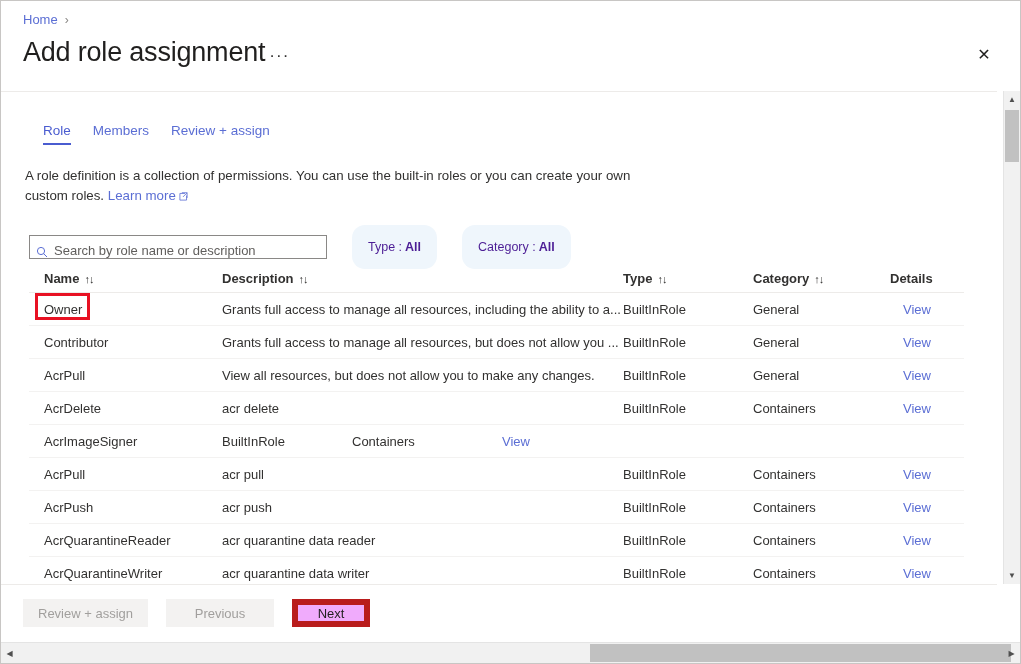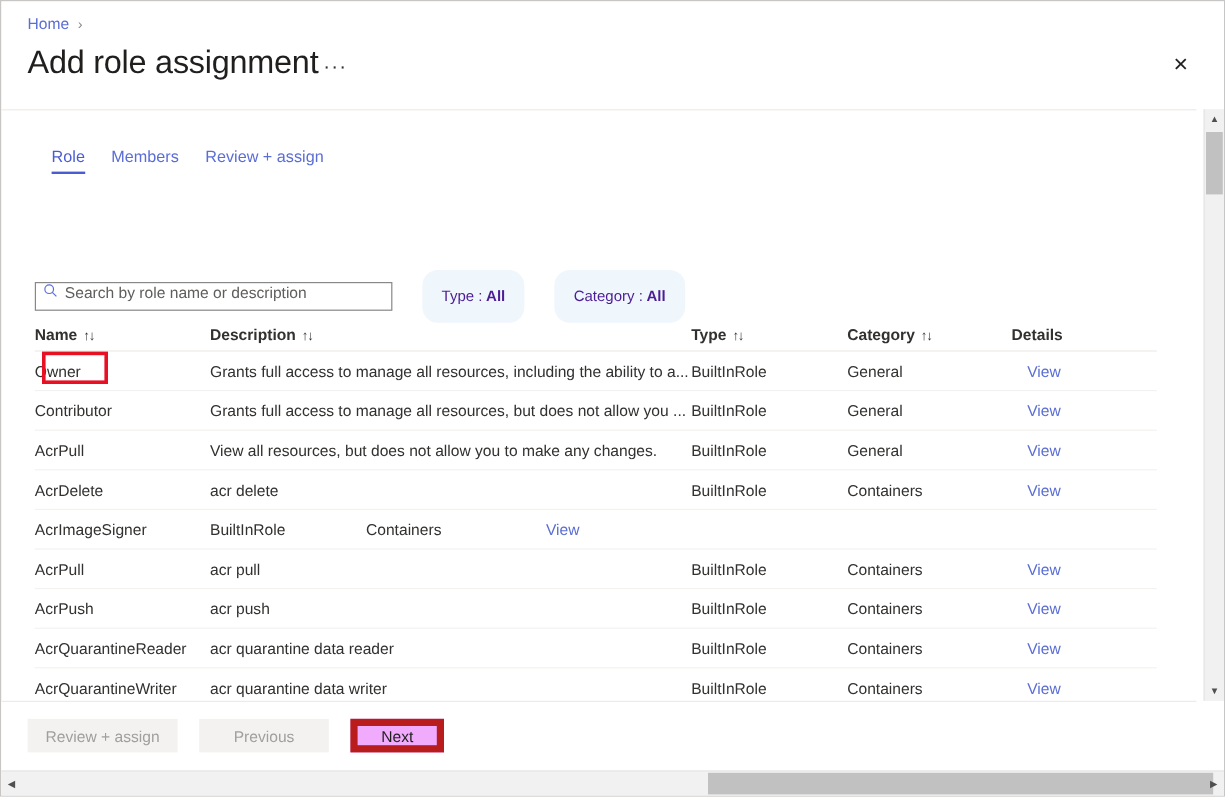--- a/index.html
+++ b/index.html
@@ -149,21 +149,21 @@
     top: 133px;
     display: flex;
     align-items: center;
   }
   .search-box {
     width: 298px;
     height: 24px;
     border: 1px solid #8a8886;
     background: #ffffff;
     display: flex;
-    align-items: flex-start;
+    align-items: flex-end;
     padding: 0 6px;
     box-sizing: border-box;
   }
   .search-box .mag {
     flex: none;
     margin-right: 6px;
     display: flex;
     align-items: center;
   }
   .search-box input {
@@ -211,21 +211,21 @@
     font-size: 13px;
     color: #323130;
   }
   .thead {
     height: 28px;
     border-bottom: 1px solid #edebe9;
     font-weight: bold;
     font-size: 13px;
     color: #323130;
   }
-  .c-name { width: 146px; flex: none; }
+  .c-name { width: 178px; flex: none; margin-left: 15px; }
   .c-desc { width: 401px; flex: none; white-space: nowrap; overflow: hidden; }
   .c-type { width: 130px; flex: none; }
   .c-cat  { width: 137px; flex: none; }
   .c-det  { width: 80px; flex: none; }
   .sort-arrows {
     display: inline-block;
     margin-left: 5px;
     font-weight: normal;
     font-size: 11px;
     color: #323130;
@@ -388,20 +388,28 @@
         <span>Role</span>
       </div>
       <div class="tab">
         <span>Members</span>
       </div>
       <div class="tab">
         <span>Review + assign</span>
       </div>
     </div>
 
+    <div class="description">
+      <span>A role definition is a collection of permissions. You can use the built-in roles or you can create your own custom roles.</span>
+      <a>Learn more</a><span class="ext-icon"><svg width="9" height="9" viewBox="0 0 10 10">
+            <path d="M3.2 0.8 H9 V6.6" fill="none" stroke="#5b6ed4" stroke-width="0.9"></path>
+            <path d="M9 0.9 L4.4 5.5" fill="none" stroke="#5b6ed4" stroke-width="0.9"></path>
+            <path d="M6.6 1.6 H1 V9 H8.4 V4" fill="none" stroke="#5b6ed4" stroke-width="0.9"></path>
+          </svg></span>
+    </div>
 
     <div class="filter-bar">
       <div class="search-box">
         <span class="mag">
           <svg width="12" height="12" viewBox="0 0 12 12">
             <circle cx="5" cy="5" r="3.6" fill="none" stroke="#5b6ed4" stroke-width="1"></circle>
             <line x1="7.6" y1="7.6" x2="11" y2="11" stroke="#5b6ed4" stroke-width="1"></line>
           </svg>
         </span>
         <input type="text" placeholder="Search by role name or description" style="">

